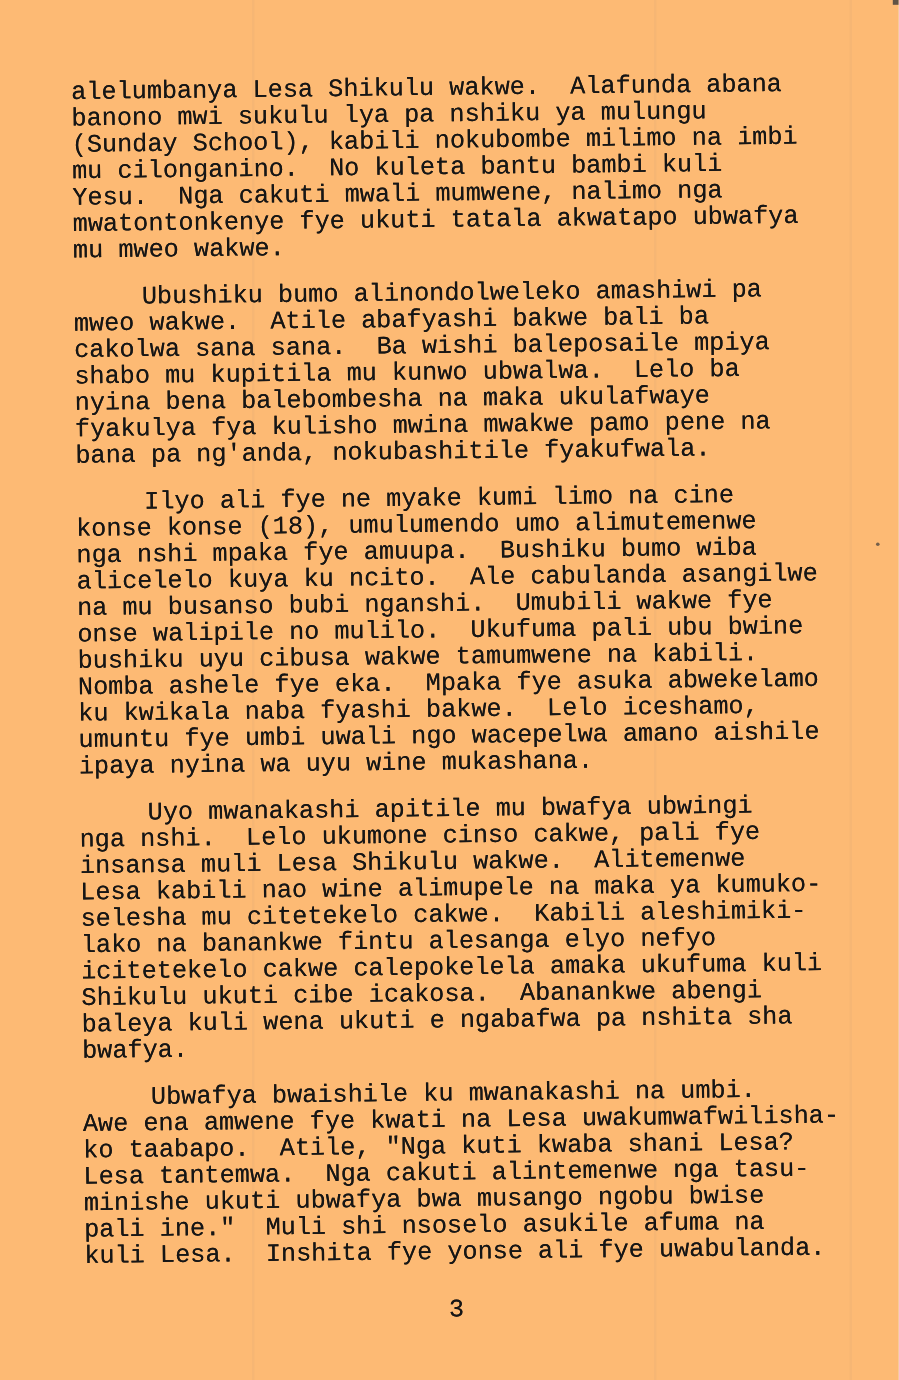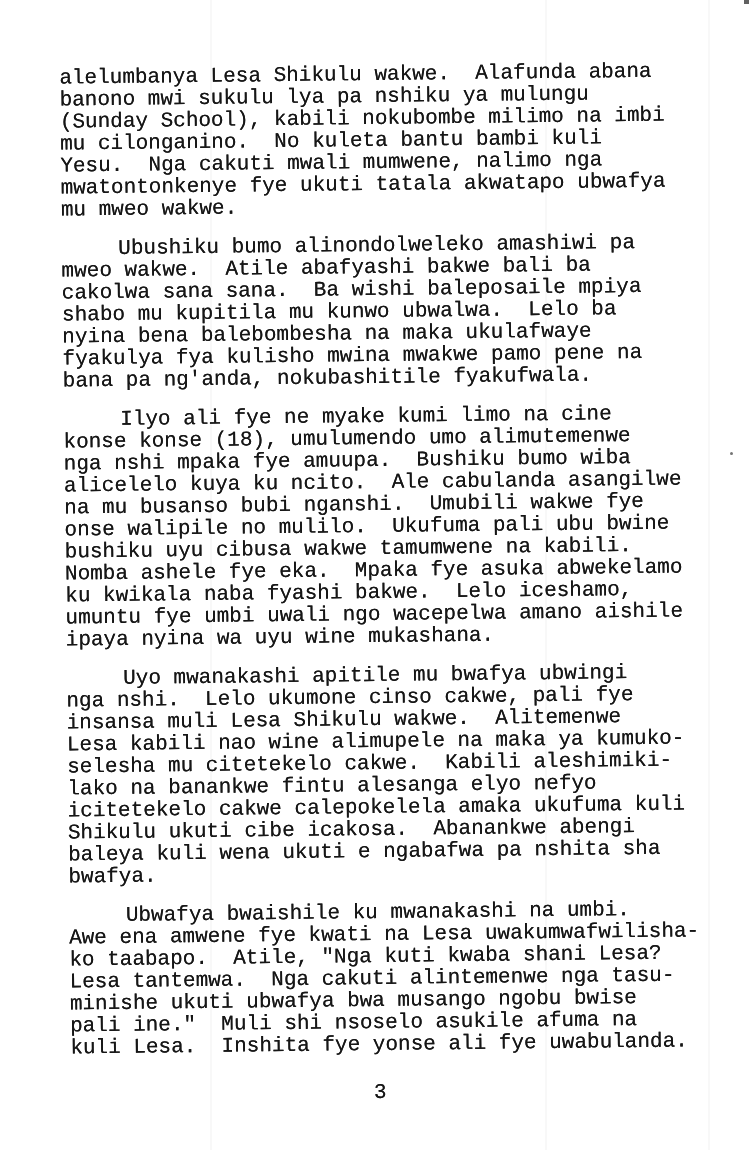--- a/index.html
+++ b/index.html
@@ -5,21 +5,21 @@
   html, body {
     margin: 0;
     padding: 0;
     background: #e8e8e8;
   }
   .page {
     position: relative;
     width: 749px;
     height: 1150px;
     margin: 0 auto;
-    background: #ffffff;
+    background: #fdba74;
     overflow: hidden;
     font-family: "Liberation Mono", "DejaVu Sans Mono", monospace;
     color: #161616;
   }
   
   .scan-content {
     position: absolute;
     left: 0;
     top: 0;
     width: 749px;

